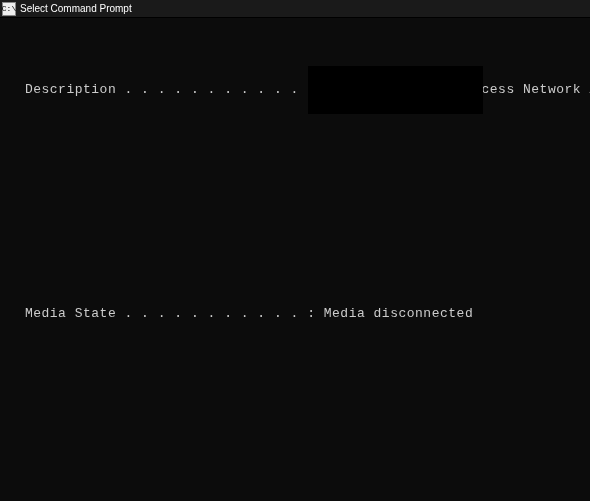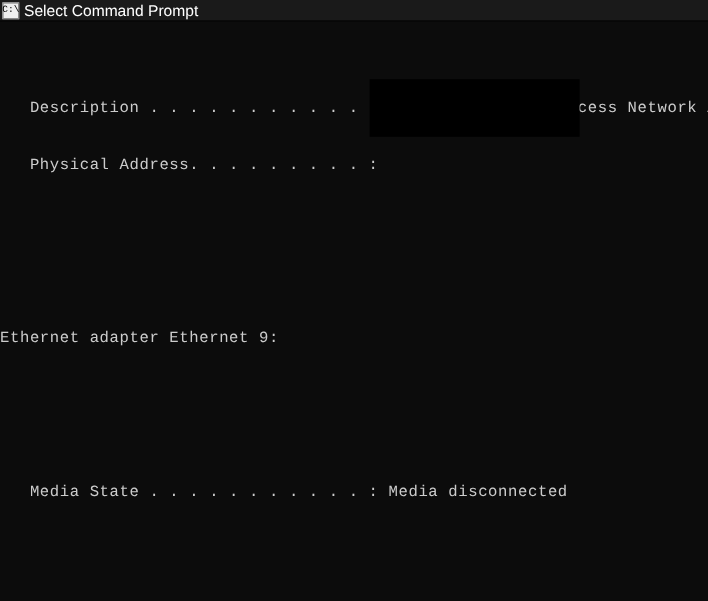--- a/index.html
+++ b/index.html
@@ -28,21 +28,21 @@
       margin-right: 4px;
       display: flex;
       align-items: center;
       justify-content: center;
       font-size: 8px;
       color: #000;
     }
     .title-bar-text {
       color: #fff;
       font-family: 'Segoe UI', Tahoma, sans-serif;
-      font-size: 13px;
+      font-size: 10px;
     }
     .terminal {
       padding: 0;
       line-height: 16px;
       white-space: pre;
       letter-spacing: 0.5px;
     }
     .line { display: flex; }
     .label { display: inline-block; }
     .value { display: inline-block; }
@@ -57,25 +57,23 @@
 <body>
 
 <div class="title-bar">
   <span class="title-bar-icon">C:\</span>
   <span class="title-bar-text">Select Command Prompt</span>
 </div>
 
 <div class="terminal">
   <div class="line-group">
     <div class="line"><span class="label">   Description . . . . . . . . . . . :</span><span class="value"> Private Internet Access Network Ada</span></div>
-    <div class="line"><span class="label">   Physical Address. . . . . . . . . :</span><span class="value"></span></div>
     <div class="redact-overlay" style="top:16px;height:48px;width:175px;"></div>
   </div>
   <div class="line">&nbsp;</div>
-  <div class="line">Ethernet adapter Ethernet 9:</div>
   <div class="line">&nbsp;</div>
   <div class="line-group">
     <div class="line"><span class="label">   Media State . . . . . . . . . . . :</span><span class="value"> Media disconnected</span></div>
     
     
     
     
     
     
   </div>

